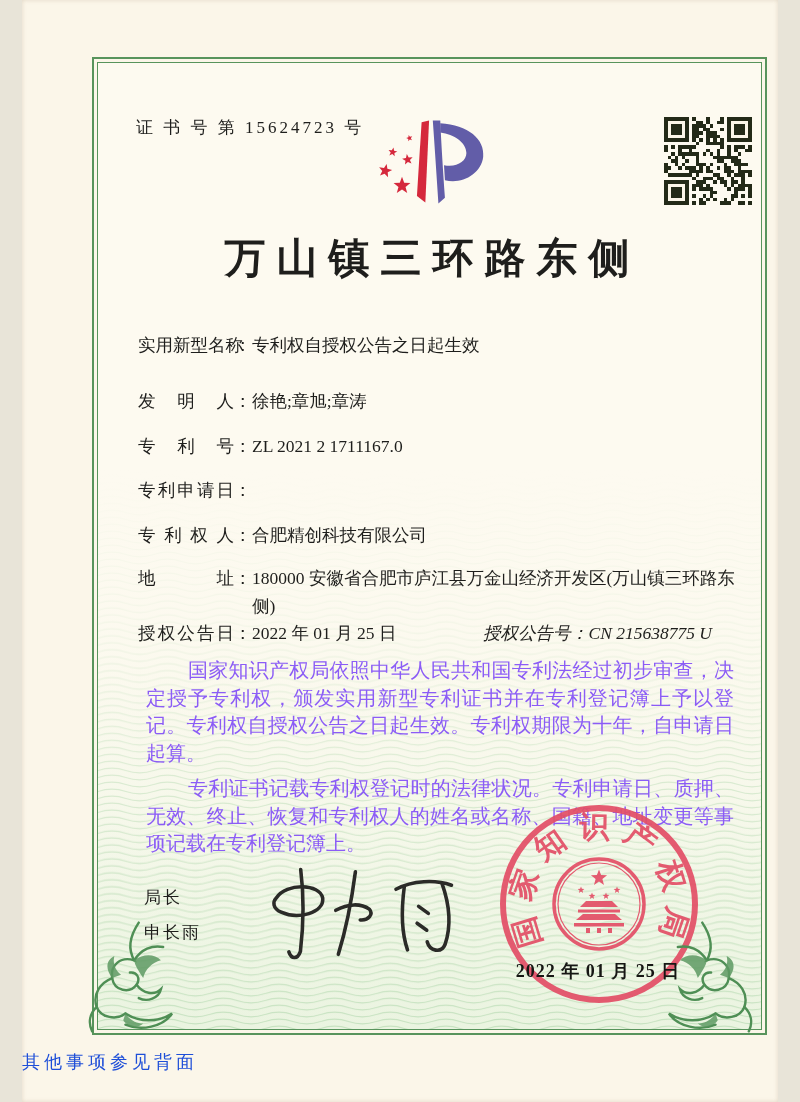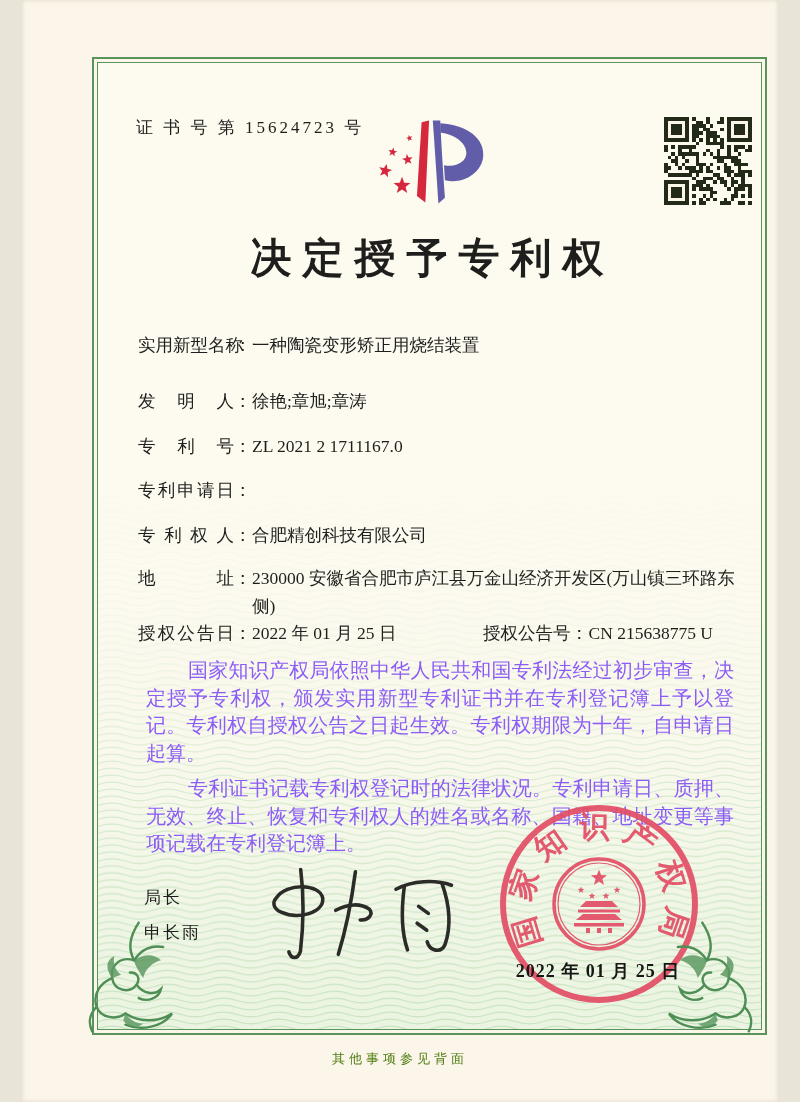--- a/index.html
+++ b/index.html
@@ -24,37 +24,37 @@
   .cert-no{position:absolute;left:38px;top:53px;font-size:17px;letter-spacing:3px;z-index:2;}
   .logo{position:absolute;left:262px;top:53px;width:140px;height:104px;z-index:2;}
   .qr{position:absolute;left:566px;top:54px;width:88px;height:88px;z-index:2;shape-rendering:crispEdges;}
   .title{position:absolute;left:0;top:168px;width:100%;margin:0;text-align:center;
          font-size:41px;font-weight:700;letter-spacing:11px;padding-left:6px;box-sizing:border-box;z-index:2;}
   .rows{position:absolute;left:40px;top:268px;width:602px;z-index:2;font-size:17.5px;}
   .row{position:absolute;left:0;display:flex;width:602px;line-height:28px;}
   .lbl{display:inline-block;width:96px;text-align:justify;text-align-last:justify;white-space:pre;}
   .colon{display:inline-block;width:16px;}
   .val{flex:1;margin-left:2px;}
-  .pair2{position:absolute;left:345px;top:0;display:flex;}
+  .pair2{position:absolute;left:345px;top:0;display:flex;font-style:italic;}
   .pair2 .lbl{width:auto;text-align-last:auto;}
   .paras{position:absolute;left:40px;top:586px;width:604px;z-index:2;}
   .paras p{margin:8px;font-size:20px;line-height:27.5px;text-align:justify;text-indent:2.1em;color:#8b5cf6;}
   .paras p + p{margin-top:3px;}
   .director-label{position:absolute;left:46px;top:823px;font-size:17px;letter-spacing:2px;z-index:2;}
   .director-name{position:absolute;left:46px;top:858px;font-size:17px;letter-spacing:2px;z-index:2;text-align:center;}
   .signature{position:absolute;left:158px;top:796px;width:210px;height:105px;z-index:3;transform:rotate(-2deg);}
   .seal{position:absolute;left:396px;top:736px;width:210px;height:210px;z-index:2;opacity:.92;}
   .seal-date{position:absolute;left:380px;top:896px;width:240px;text-align:center;
              font-size:18px;font-weight:600;letter-spacing:1px;z-index:4;color:#161614;}
   .page-info{position:absolute;left:0;top:946px;width:100%;text-align:center;font-size:15px;letter-spacing:2px;z-index:2;margin-top:40px;}
   .flourish{position:absolute;z-index:5;}
   .flourish.fl-left{left:48px;top:916px;}
   .flourish.fl-right{left:627px;top:916px;transform:scaleX(-1);}
-  .back-note{position:absolute;left:0;top:1050px;width:100%;text-align:center;
-             font-size:13px;letter-spacing:4px;color:#4d7c0f;}
+  .back-note{position:absolute;left:0;top:1050px;width:100%;
+             font-size:18px;letter-spacing:4px;color:#1d4ed8;}
   svg text{font-family:var(--serif);}
 </style>
 </head>
 <body>
 
 <div class="paper">
   <div class="frame">
     <div class="frame-inner">
 
       <svg class="bg-waves" viewBox="0 0 667 970" preserveAspectRatio="none" aria-hidden="true">
@@ -312,27 +312,27 @@
           <rect x="10" y="24" width="1" height="1" fill="#232a18"></rect>
           <rect x="11" y="24" width="1" height="1" fill="#232a18"></rect>
           <rect x="16" y="24" width="1" height="1" fill="#232a18"></rect>
           <rect x="17" y="24" width="1" height="1" fill="#232a18"></rect>
           <rect x="18" y="24" width="1" height="1" fill="#232a18"></rect>
           <rect x="21" y="24" width="1" height="1" fill="#232a18"></rect>
           <rect x="22" y="24" width="1" height="1" fill="#232a18"></rect>
           <rect x="24" y="24" width="1" height="1" fill="#232a18"></rect>
         </svg>
 
-      <h1 class="title">决定授予专利权</h1>
+      <h1 class="title">万山镇三环路东侧</h1>
 
       <div class="rows">
         <div class="row" style="top:0px">
           <span class="lbl">实用新型名称</span>
             <span class="colon">：</span>
-            <span class="val">一种陶瓷变形矫正用烧结装置</span>
+            <span class="val">专利权自授权公告之日起生效</span>
         </div>
         <div class="row" style="top:56px">
           <span class="lbl">发 明 人</span>
             <span class="colon">：</span>
             <span class="val">徐艳;章旭;章涛</span>
         </div>
         <div class="row" style="top:101px">
           <span class="lbl">专 利 号</span>
             <span class="colon">：</span>
             <span class="val">ZL 2021 2 1711167.0</span>
@@ -342,21 +342,21 @@
             <span class="colon">：</span>
         </div>
         <div class="row" style="top:190px">
           <span class="lbl">专 利 权 人</span>
             <span class="colon">：</span>
             <span class="val">合肥精创科技有限公司</span>
         </div>
         <div class="row" style="top:233px">
           <span class="lbl">地 址</span>
             <span class="colon">：</span>
-            <span class="val">230000 安徽省合肥市庐江县万金山经济开发区(万山镇三环路东侧)</span>
+            <span class="val">180000 安徽省合肥市庐江县万金山经济开发区(万山镇三环路东侧)</span>
         </div>
         <div class="row" style="top:288px">
           <span class="lbl">授权公告日</span>
             <span class="colon">：</span>
             <span class="val">2022 年 01 月 25 日</span>
           <span class="pair2">
             <span class="lbl">授权公告号</span>
               <span class="colon">：</span>
               <span class="val">CN 215638775 U</span>
           </span>

